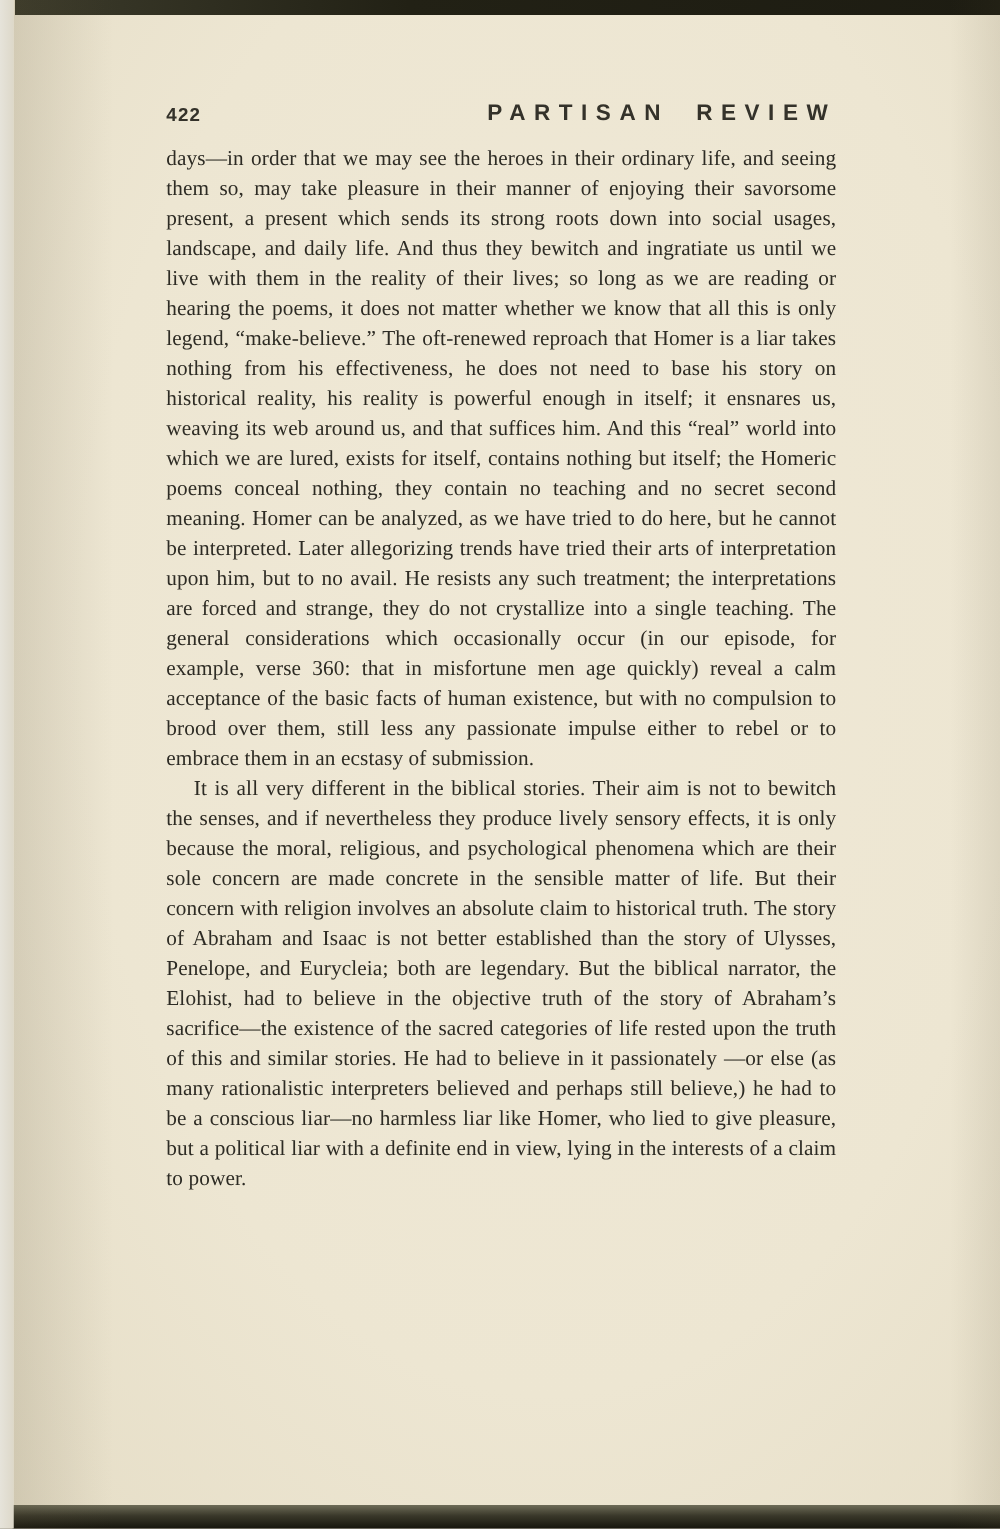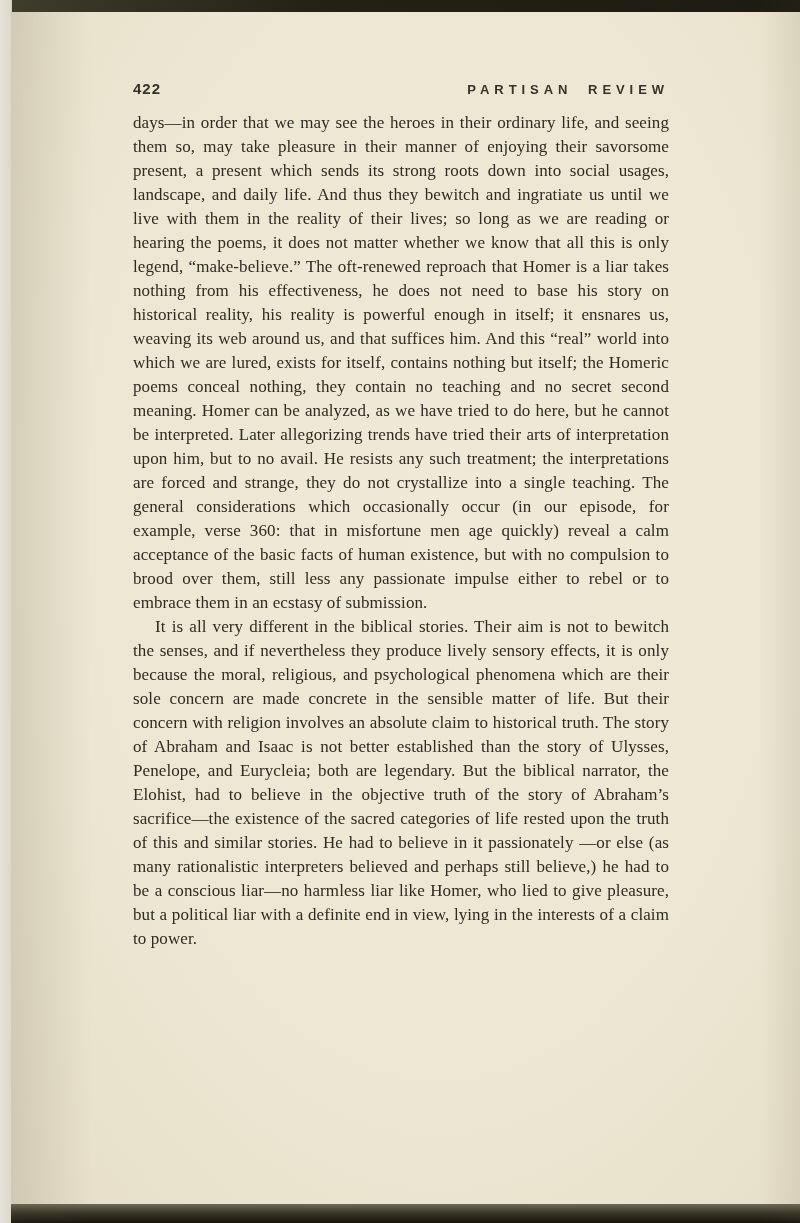--- a/index.html
+++ b/index.html
@@ -52,21 +52,21 @@
     font-weight:bold;
     color:#34322a;
     margin-bottom:14px;
     gap:14px;
   }
   .pagenum{
     font-size:15px;
     letter-spacing:1px;
   }
   .journal{
-    font-size:13px;
+    font-size:18px;
     letter-spacing:0.38em;
     word-spacing:0.55em;
   }
   .body-text{
     font-size:17px;
     line-height:24px;
     text-align:justify;
     letter-spacing:0.1px;
     color:var(--ink);
   }

